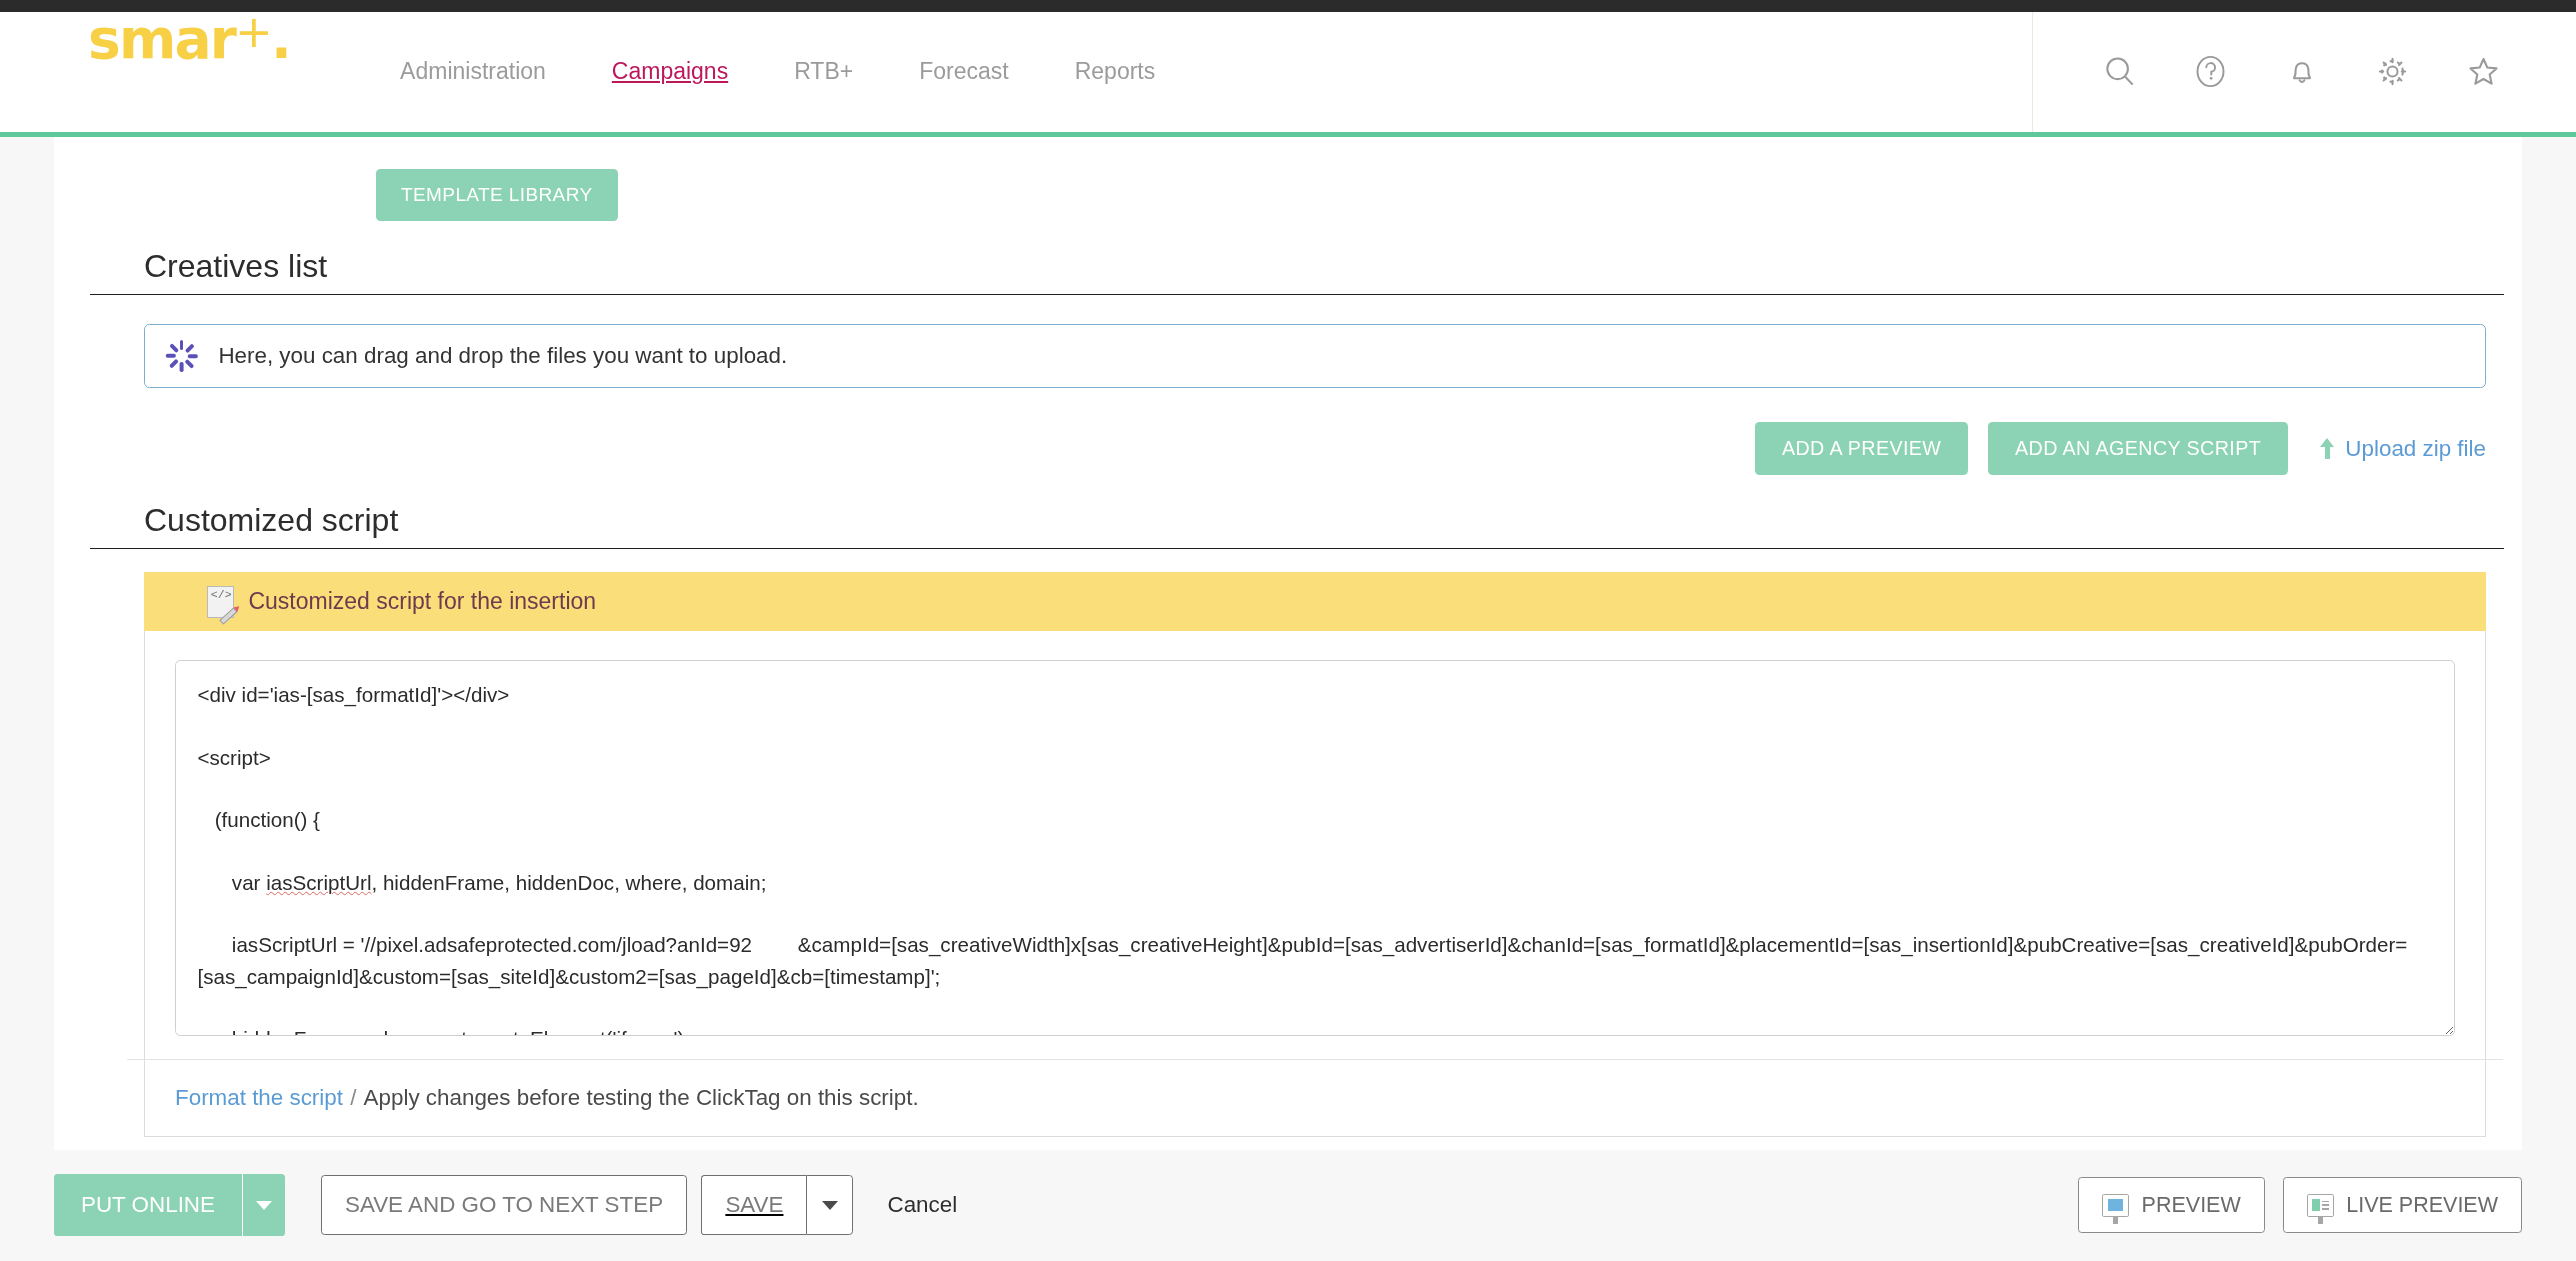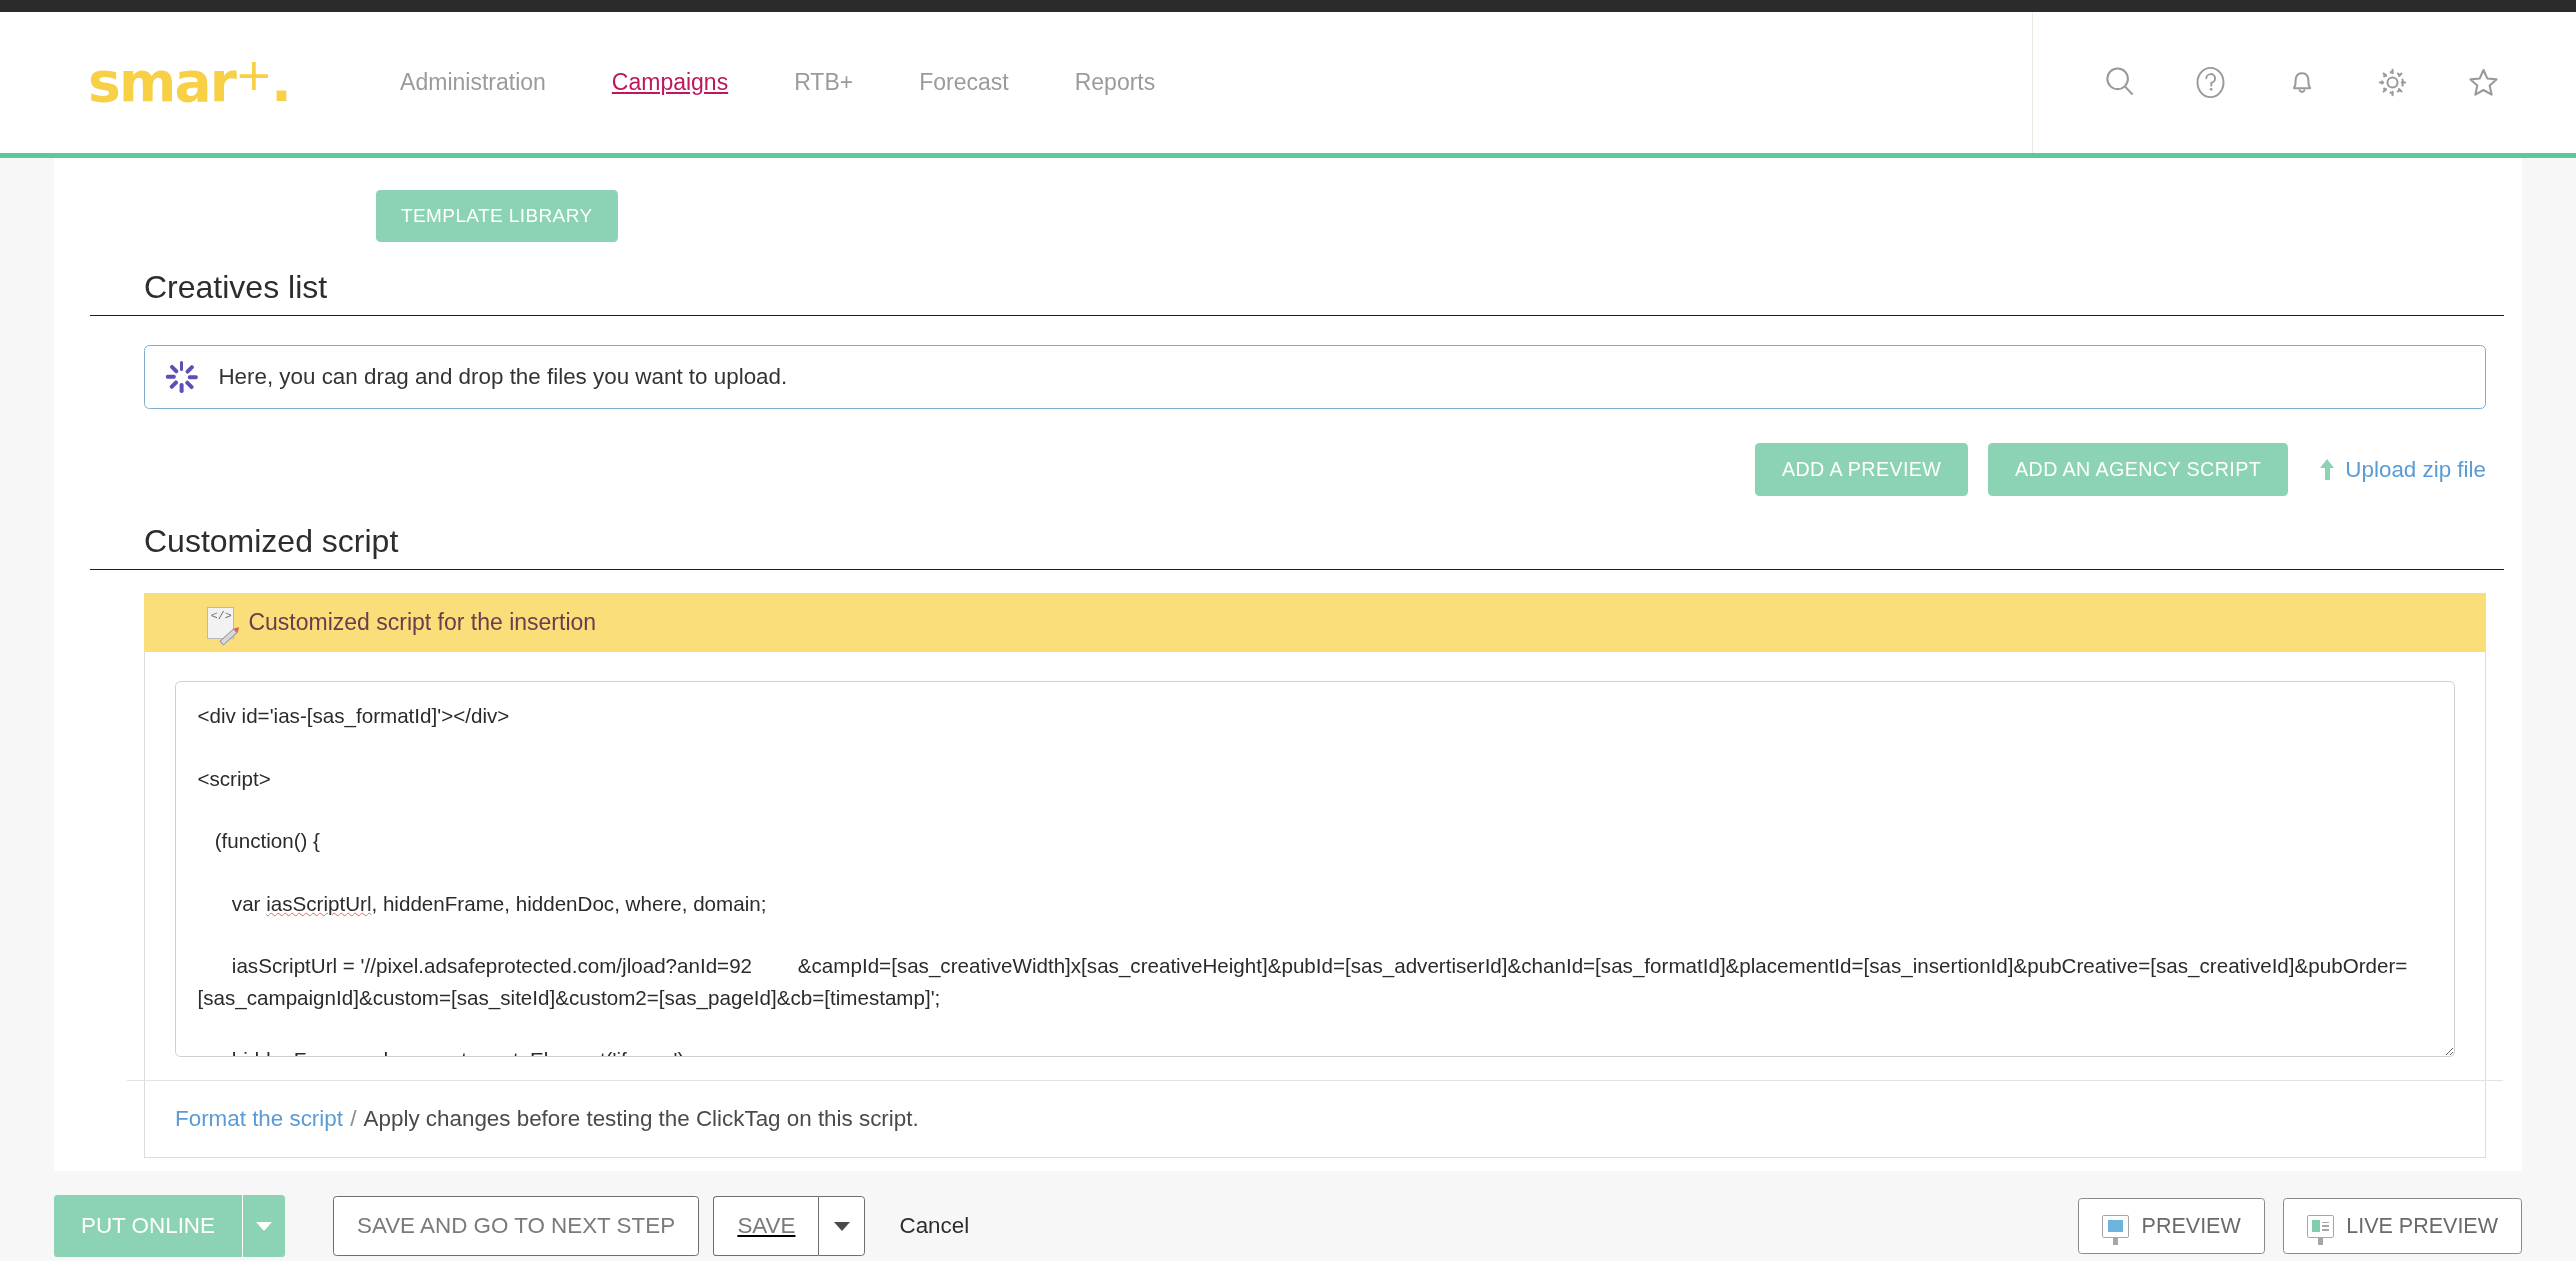--- a/index.html
+++ b/index.html
@@ -12,23 +12,23 @@
 
   
   .browser-strip {
     height: 11.6px; width: 100%;
     background: #2b2b2b;
   }
 
   
   .app-header {
     position: relative;
-    height: 146px; width: 100%;
+    height: 125px; width: 100%;
     background: #ffffff;
-    display: flex; align-items: center;
+    display: flex; 
     border-bottom: 5.4px solid #5ec89a;
   }
   .logo {
     margin-left: 88px;
     font-size: 55px;
     font-weight: bold;
     letter-spacing: -1.8px;
     color: #f7d046;
     line-height: 1;
     position: relative;
@@ -420,21 +420,21 @@
 
   <div class="bottom-bar">
 
     <div class="btn-split">
       <button class="btn-put">PUT ONLINE</button>
       <button class="btn-put-caret">
         <span class="caret"></span>
       </button>
     </div>
 
-    <button class="btn-outline" style="margin-left:48px">SAVE AND GO TO NEXT STEP</button>
+    <button class="btn-outline" style="margin-left:36px">SAVE AND GO TO NEXT STEP</button>
 
     <div class="save-split">
       <button class="btn-outline">SAVE</button>
       <button class="save-caret">
         <span class="caret"></span>
       </button>
     </div>
 
     <span class="cancel-link">Cancel</span>
 

